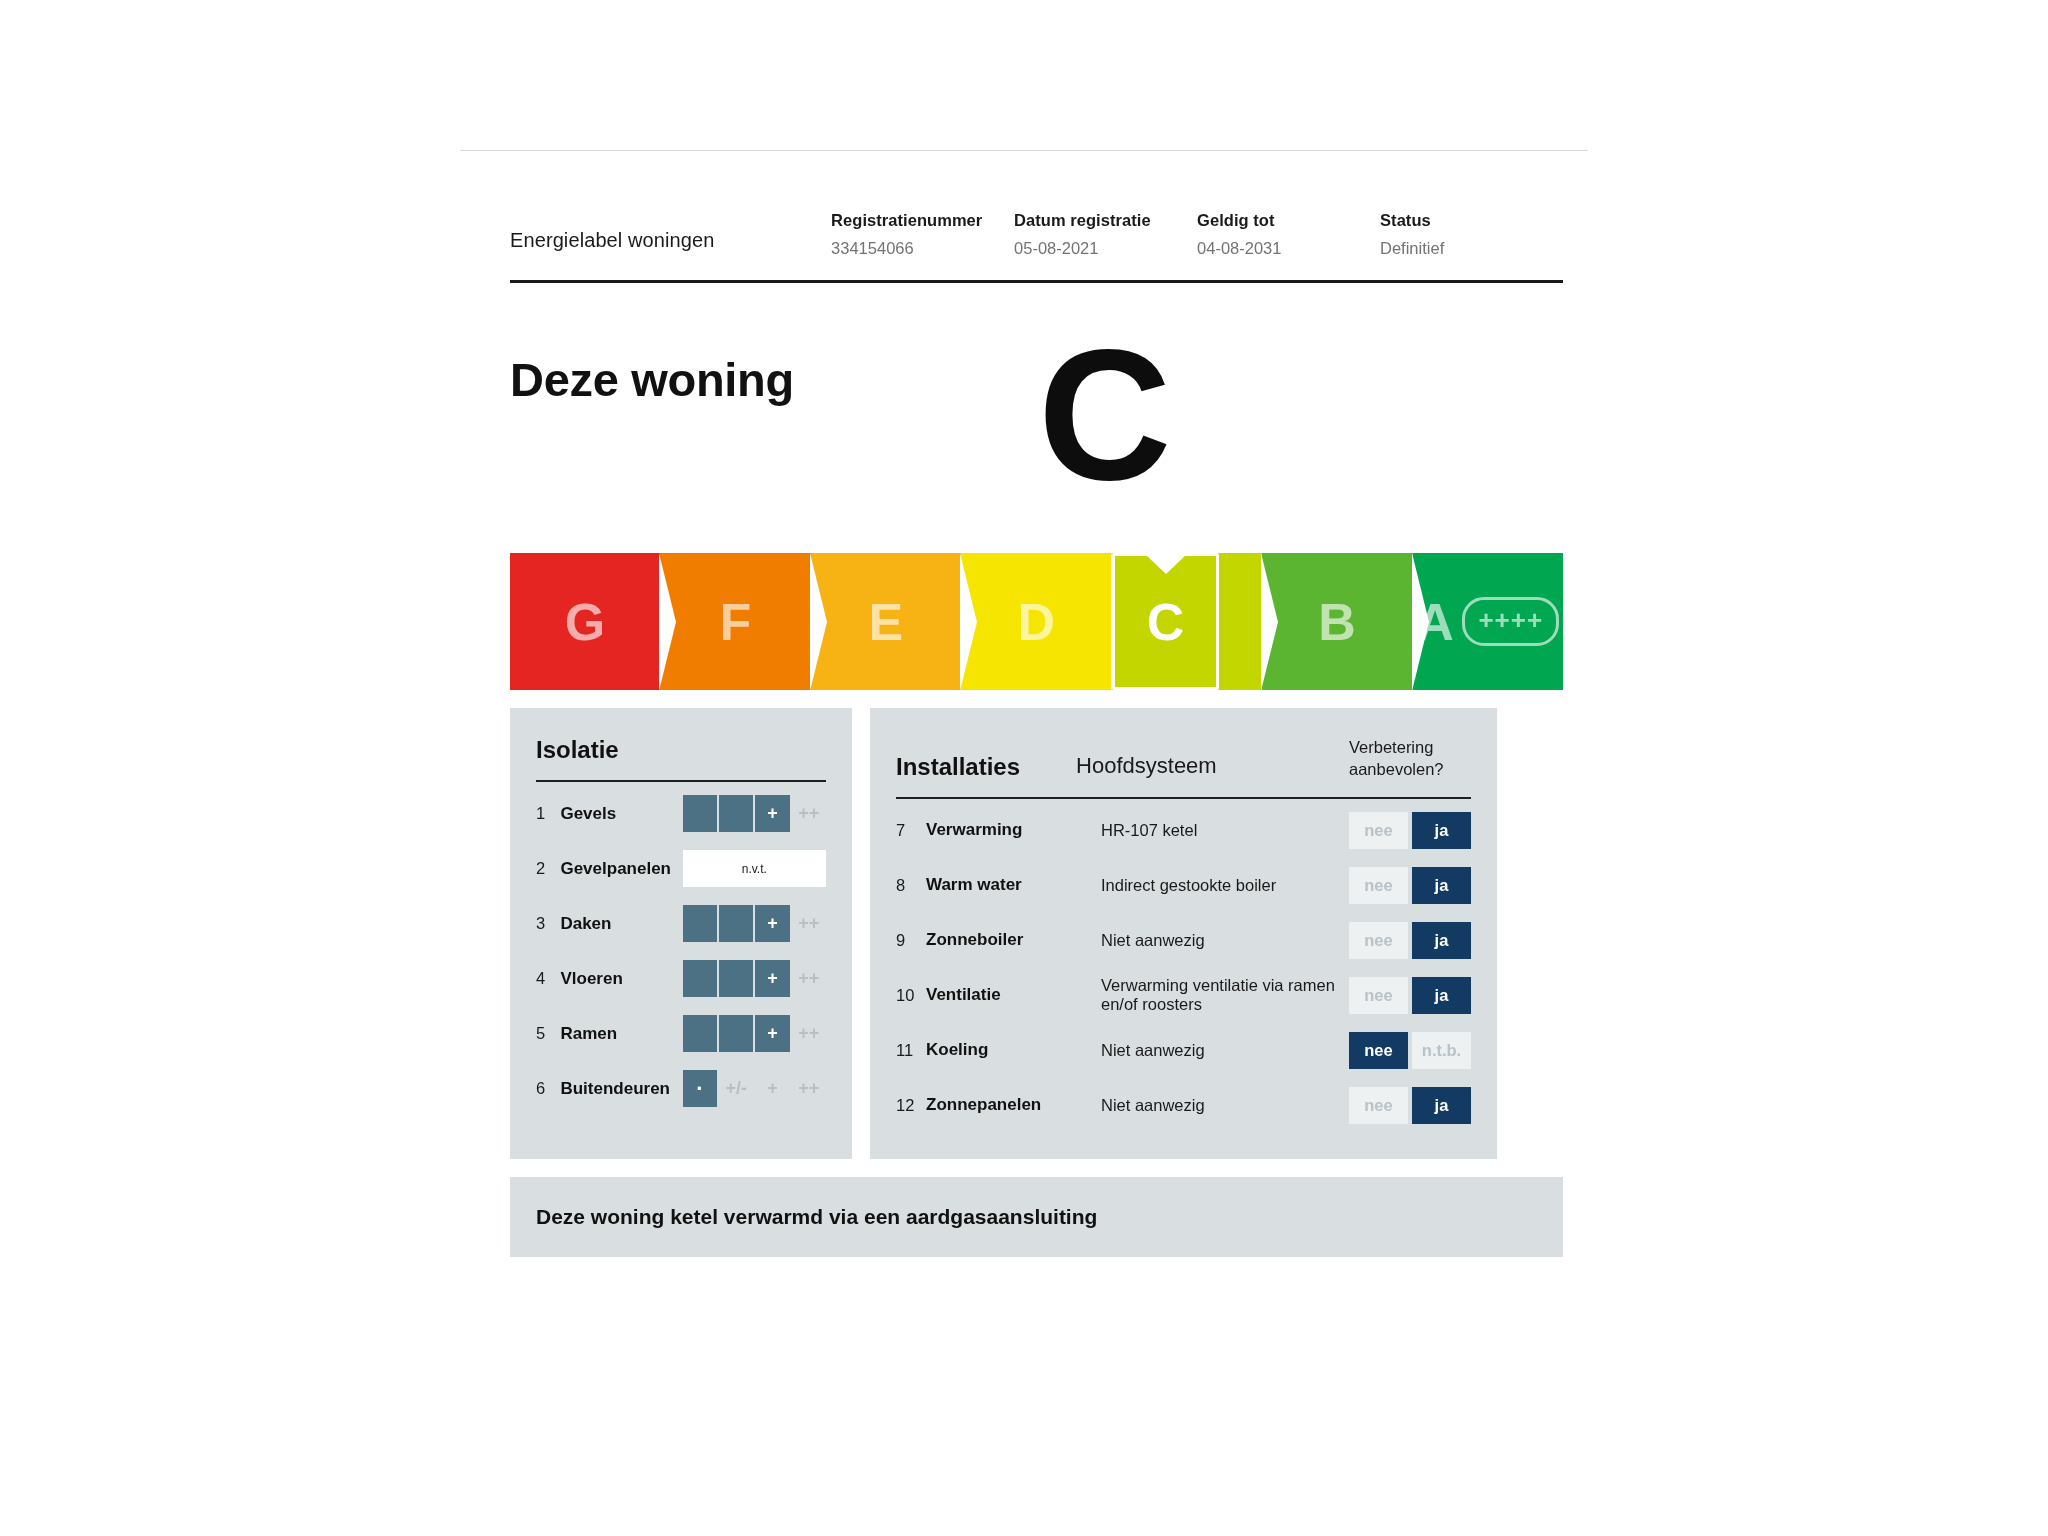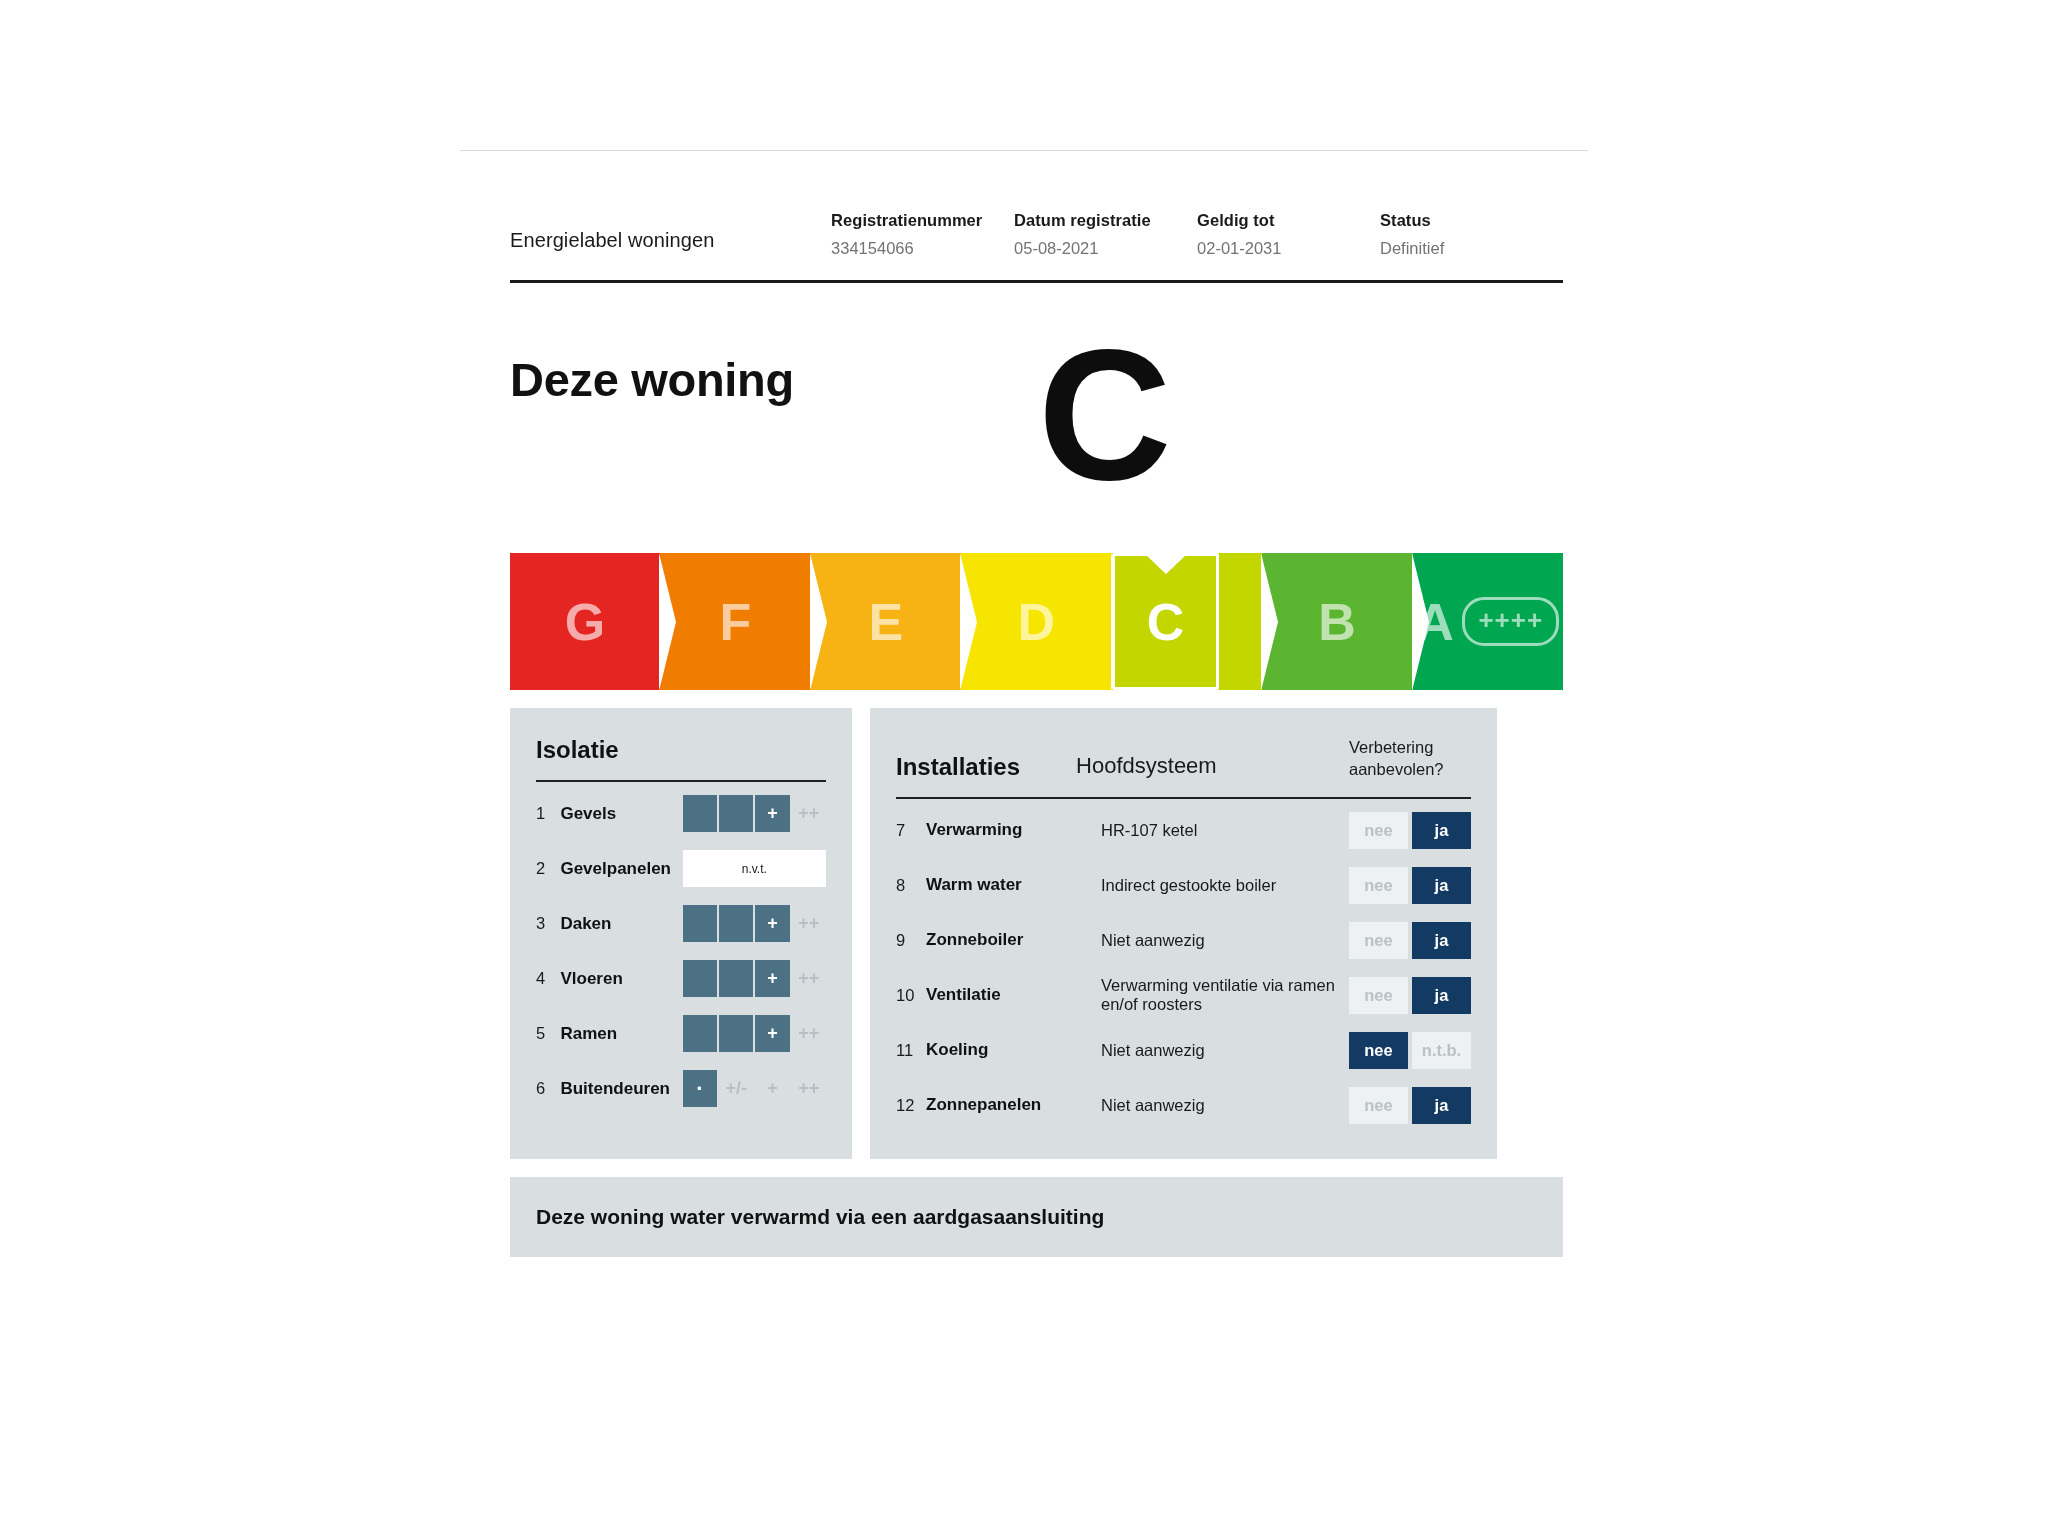--- a/index.html
+++ b/index.html
@@ -325,21 +325,21 @@
       <div class="meta-col">
         <div class="meta-label">Registratienummer</div>
         <div class="meta-value">334154066</div>
       </div>
       <div class="meta-col">
         <div class="meta-label">Datum registratie</div>
         <div class="meta-value">05-08-2021</div>
       </div>
       <div class="meta-col">
         <div class="meta-label">Geldig tot</div>
-        <div class="meta-value">02-01-2031</div>
+        <div class="meta-value">04-08-2031</div>
       </div>
       <div class="meta-col">
         <div class="meta-label">Status</div>
         <div class="meta-value">Definitief</div>
       </div>
     </div>
 
     <div class="headline-wrap">
       <div class="headline">Deze woning</div>
       <div class="big-letter">C</div>
@@ -516,17 +516,17 @@
           <span class="inst-value">Niet aanwezig</span>
           <span class="yesno">
             <span class="pill off">nee</span>
             <span class="pill on">ja</span>
           </span>
         </div>
       </div>
     </div>
 
     <div class="footer-bar">
-      <span class="footer-text">Deze woning water verwarmd via een aardgasaansluiting</span>
+      <span class="footer-text">Deze woning ketel verwarmd via een aardgasaansluiting</span>
     </div>
 
   </div>
 </div>
 
 </body></html>

